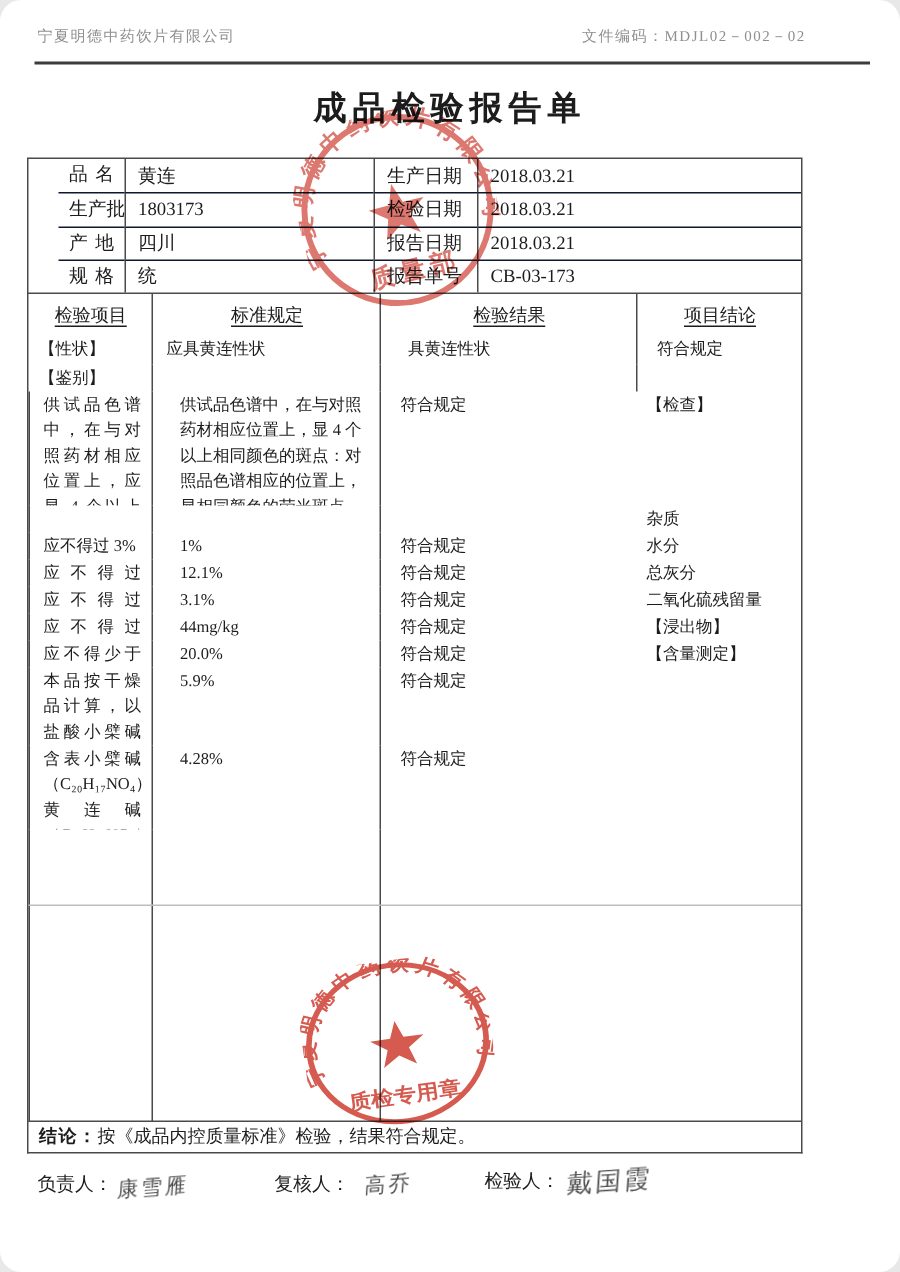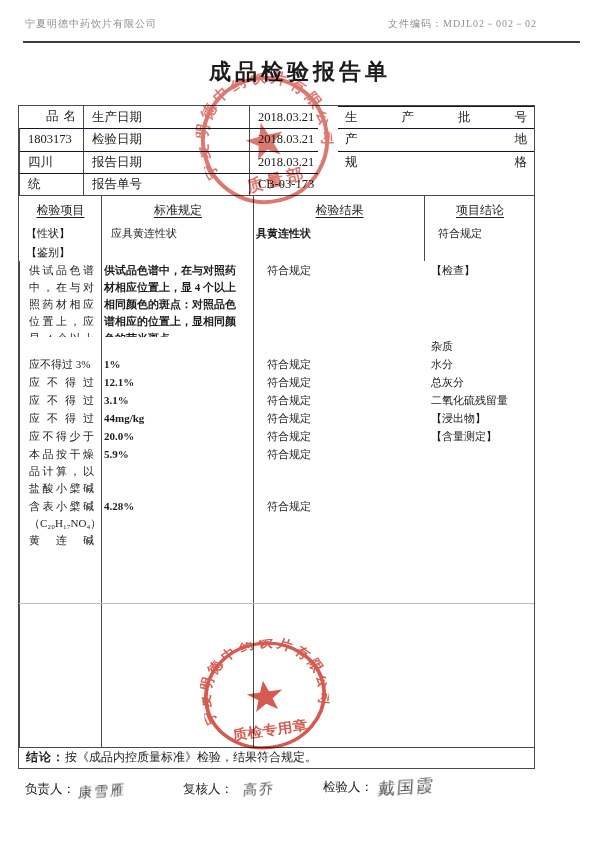--- a/index.html
+++ b/index.html
@@ -1,19 +1,19 @@
 <!DOCTYPE html>
 <html><head>
 <meta charset="utf-8">
 <style>
   html,body{margin:0;padding:0;background:#e8e8e8;}
   .page{
     position:relative;width:600px;height:848px;background:#ffffff;
     font-family:"Liberation Serif","DejaVu Serif",serif;color:#1c1c1c;
-    overflow:hidden;margin:0 auto;
+    overflow:hidden;margin:0 auto;border-radius:14px;
   }
   
   .scan-head{position:absolute;top:17px;font-size:10px;color:#8f8f8f;letter-spacing:1px;
     filter:blur(.3px);white-space:nowrap;}
   .scan-head.left{left:25px;}
   .scan-head.right{left:388px;}
   .head-rule{position:absolute;top:41px;left:23px;width:557px;height:2px;background:#3c3c3c;}
   .doc-title{position:absolute;top:57px;left:0;width:600px;text-align:center;
     font-size:22px;font-weight:bold;letter-spacing:4px;}
   
@@ -27,21 +27,21 @@
   .bt{border-top:1px solid #0f172a;}
   .bl{border-left:1px solid #4a4a4a;}
   
   .insp-table{position:absolute;left:18px;top:196px;width:517px;height:552px;
     border-left:1px solid #4a4a4a;border-right:1px solid #4a4a4a;box-sizing:border-box;
     display:grid;grid-template-columns:82px 152px 171px 1fr;
     grid-template-rows:28px 19px 18px 76px 18px 18px 18px 18px 18px 18px 52px 56px 1fr;}
   .insp-table .c{font-size:11px;line-height:17px;box-sizing:border-box;
     padding:1px 6px 0 7px;overflow:hidden;}
   .insp-table .std{text-align:justify;padding-left:9px;padding-right:7px;}
-  .insp-table .res{padding-left:2px;padding-right:7px;font-weight:bold;}
+  .insp-table .res{padding-left:18px;padding-right:7px;}
   .insp-table .cn{padding-left:13px;white-space:nowrap;font-family:Liberation Serif, serif;}
   .insp-table .hd{text-align:center;font-size:12px;padding-top:6px;}
   .insp-table .hd span{text-decoration:underline;text-underline-offset:3px;}
   .faint-line{position:absolute;left:0;top:407px;width:100%;height:1px;background:#bdbdbd;}
   .insp-bottom{position:absolute;left:0;bottom:0;width:100%;height:1px;background:#4a4a4a;}
   
   .conclusion{position:absolute;left:18px;top:748px;width:517px;height:21px;
     border:1px solid #4a4a4a;border-top:none;box-sizing:border-box;
     font-size:12px;line-height:19px;padding-left:7px;white-space:nowrap;}
   .conclusion b{letter-spacing:1px;}
@@ -61,20 +61,21 @@
 <div class="page">
 
   <div class="scan-head left">宁夏明德中药饮片有限公司</div>
   <div class="scan-head right">文件编码：MDJL02－002－02</div>
   <div class="head-rule"></div>
 
   <div class="doc-title">成品检验报告单</div>
 
   <div class="info-table">
     <div class="cell lbl">品名</div>
+    <div class="cell bl">黄连</div>
     <div class="cell bl">生产日期</div>
     <div class="cell bl">2018.03.21</div>
 
     <div class="cell lbl bt">生产批号</div>
     <div class="cell bl bt">1803173</div>
     <div class="cell bl bt">检验日期</div>
     <div class="cell bl bt">2018.03.21</div>
 
     <div class="cell lbl bt">产地</div>
     <div class="cell bl bt">四川</div>

